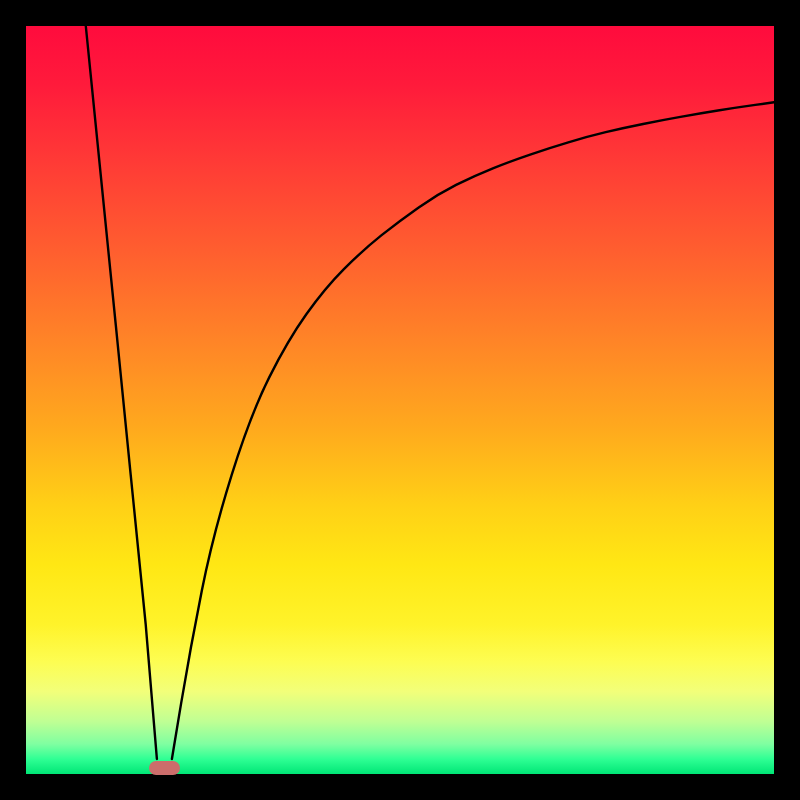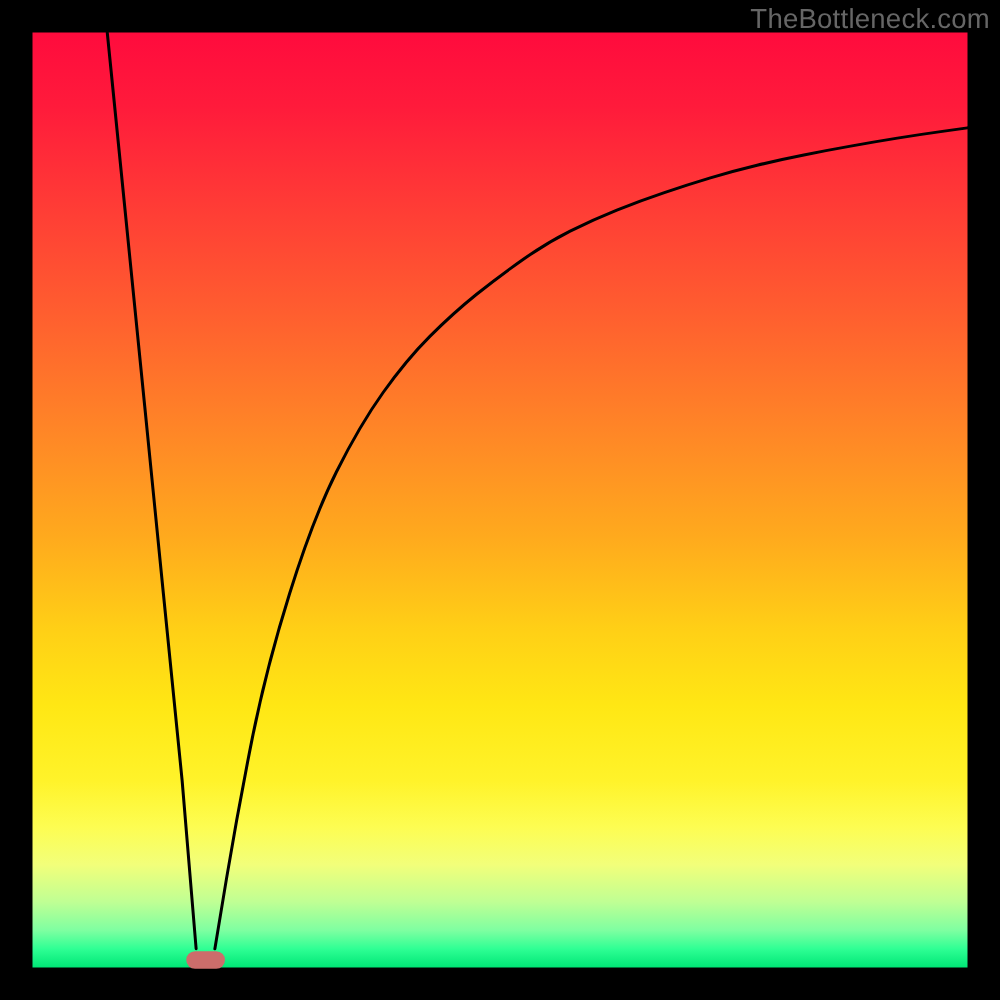--- a/index.html
+++ b/index.html
@@ -78,14 +78,13 @@
     <svg class="curves" viewBox="0 0 748 748" preserveAspectRatio="none">
 
       <path d="M59.8 0.0 L74.8 149.6 L89.8 299.2 L104.7 448.8 L119.7 598.4 L130.9 733.0" id="leftPath" fill="none" stroke="#000" stroke-width="2.4" stroke-linecap="round"></path>
 
       <path d="M145.9 733.0 Q145.9 733.0 155.2 676.9 Q164.6 620.8 175.8 564.7 Q187.0 508.6 205.7 448.8 Q224.4 389.0 243.1 351.6 Q261.8 314.2 280.5 288.0 Q299.2 261.8 317.9 243.1 Q336.6 224.4 355.3 209.4 Q374.0 194.5 392.7 181.4 Q411.4 168.3 430.1 158.9 Q448.8 149.6 467.5 142.1 Q486.2 134.6 504.9 128.3 Q523.6 121.9 542.3 116.3 Q561.0 110.7 579.7 106.2 Q598.4 101.7 617.1 98.0 Q635.8 94.2 654.5 90.9 Q673.2 87.5 691.9 84.5 Q710.6 81.5 729.3 78.9 L748.0 76.3" id="rightPath" fill="none" stroke="#000" stroke-width="2.4" stroke-linecap="round"></path>
     </svg>
 
     <div class="marker" id="marker" style="left: 122.7px; top: 735px; width: 31.4px;"></div>
   </div>
 
-  <div class="watermark">TheBottleneck.com</div>
 </div>
 
 </body></html>

